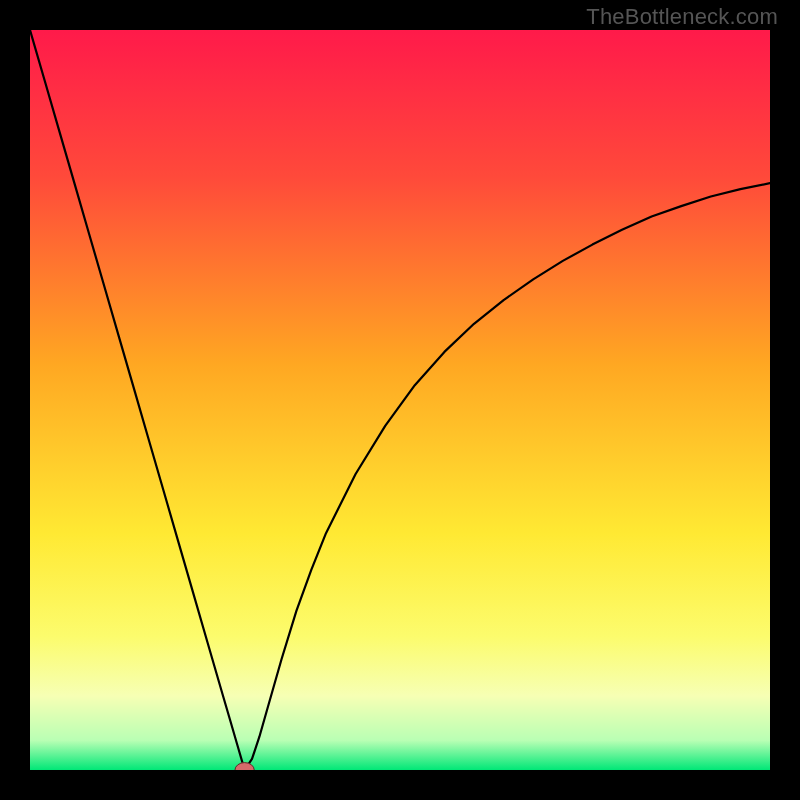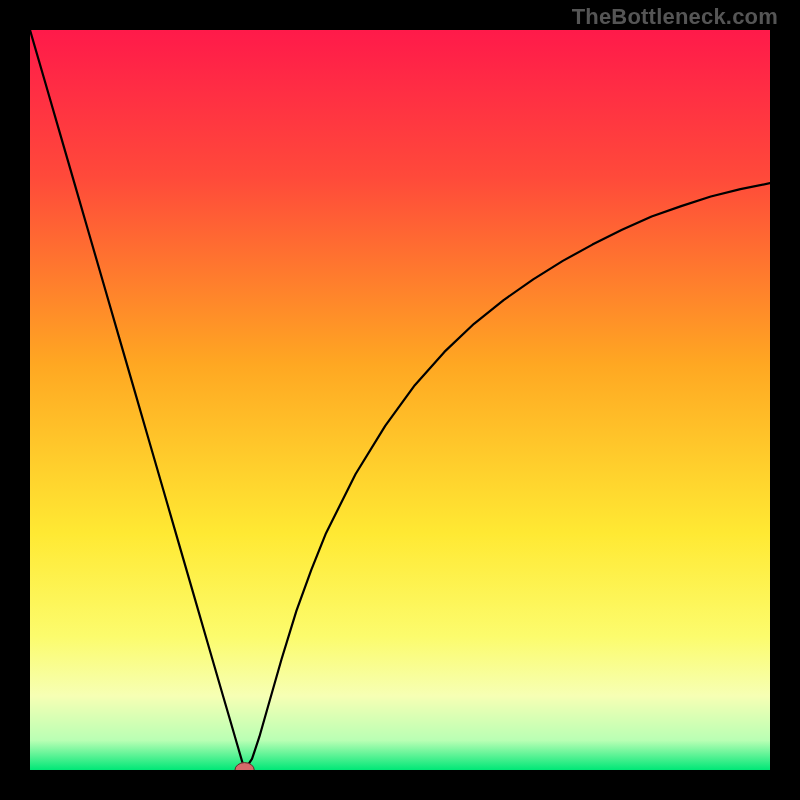--- a/index.html
+++ b/index.html
@@ -16,21 +16,21 @@
     width: 800px;
     height: 800px;
     background: #000000;
   }
   .watermark {
     position: absolute;
     top: 4px;
     right: 22px;
     color: #555;
     font-size: 22px;
-    font-weight: 700;
+    font-weight: 400;
     font-family: Arial, Helvetica, sans-serif;
     letter-spacing: 0.2px;
     user-select: none;
   }
   .plot-area {
     position: absolute;
     left: 30px;
     top: 30px;
     width: 740px;
     height: 740px;

